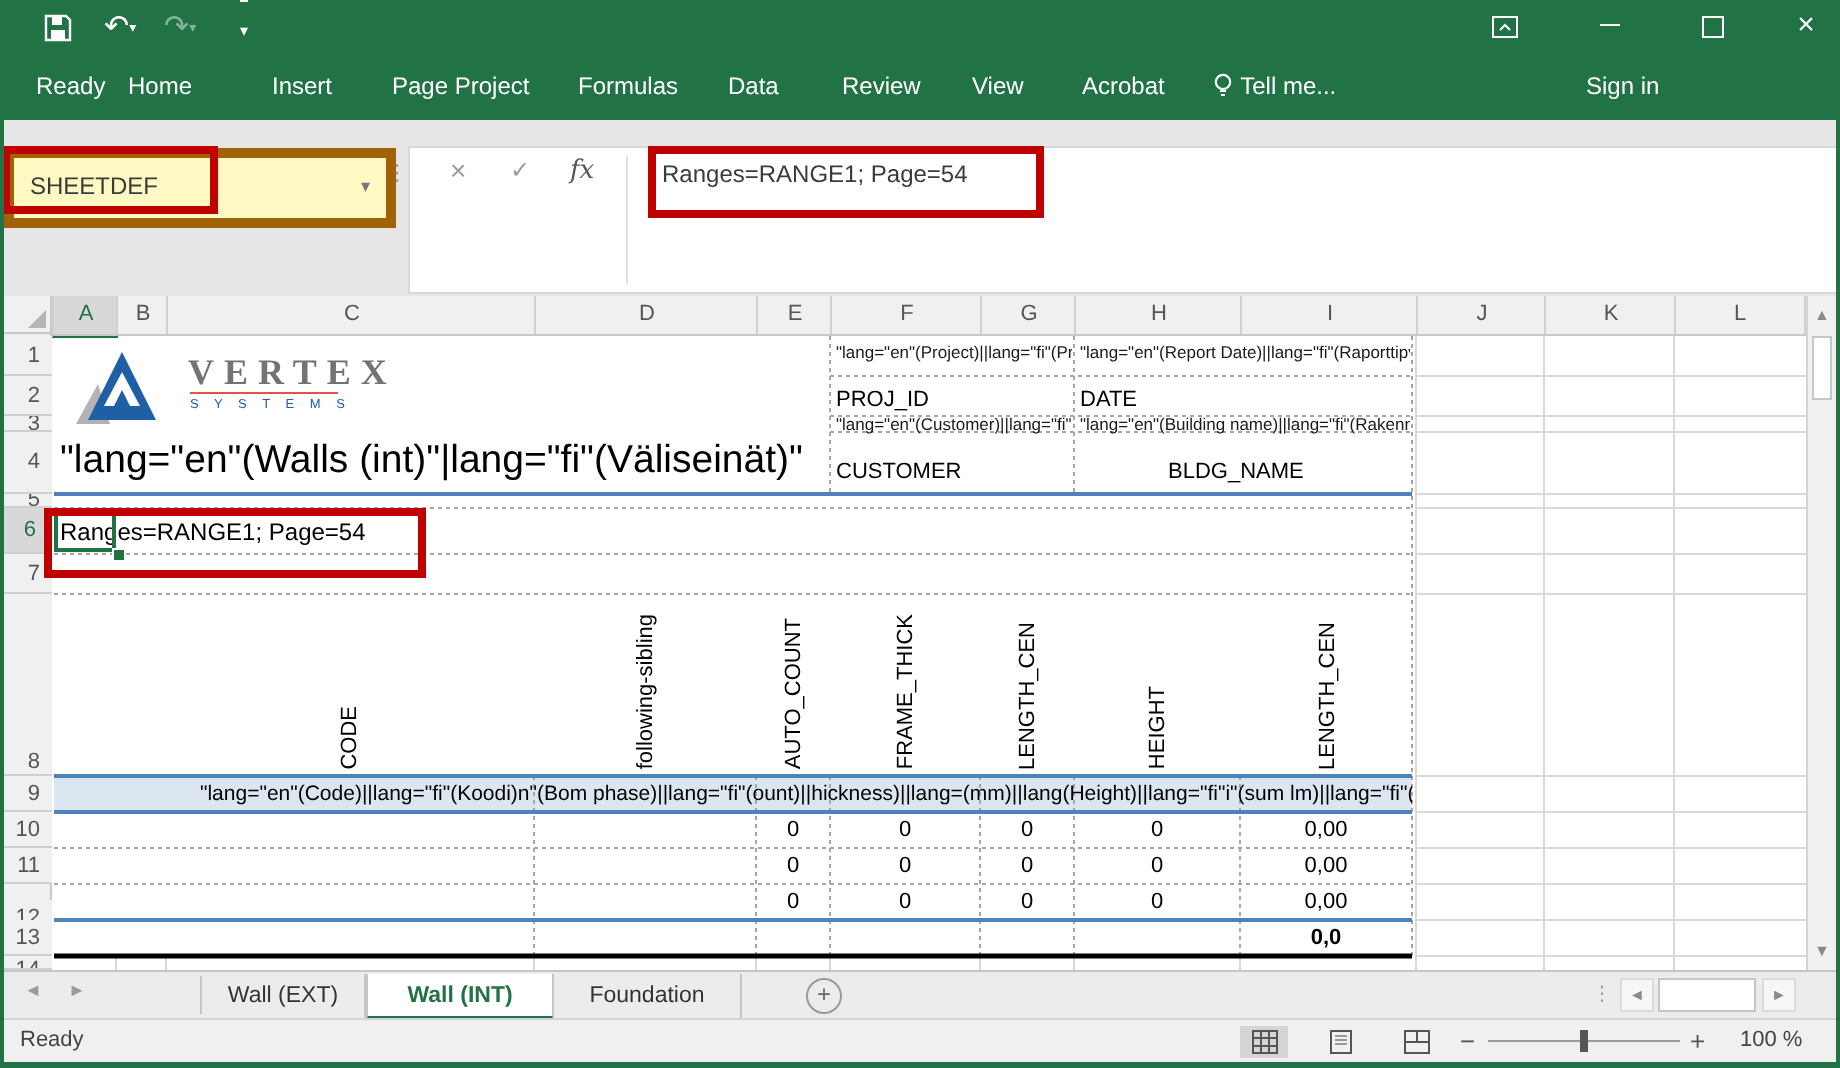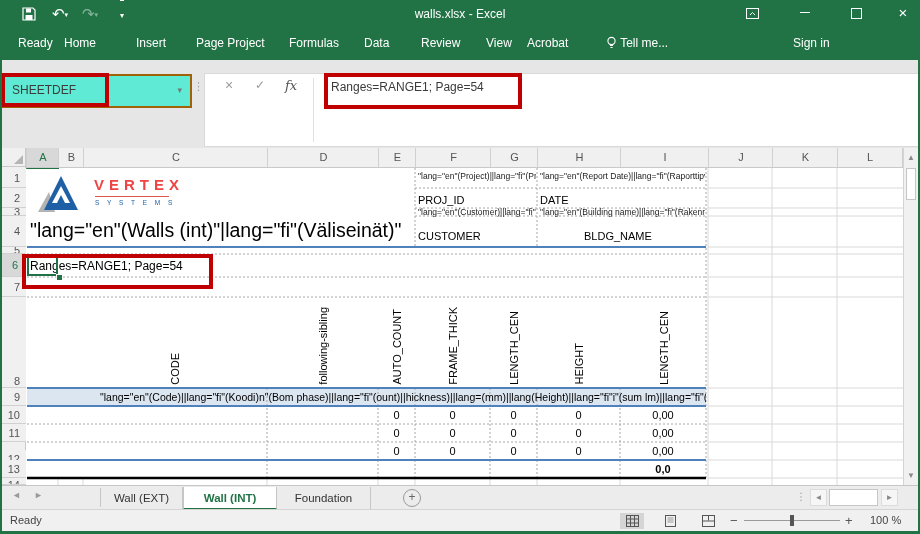--- a/index.html
+++ b/index.html
@@ -8,21 +8,21 @@
   .abs{position:absolute;}
   .nw{white-space:nowrap;}
   
   #titlebar{position:absolute;left:0;top:0;width:920px;height:28px;background:#217346;color:#fff;}
   #ribbonrow{position:absolute;left:0;top:28px;width:920px;height:32px;background:#217346;color:#fff;}
   .rtab{position:absolute;top:0;height:32px;line-height:30px;font-size:12px;color:#fff;cursor:default;}
   .qat{position:absolute;top:0;height:28px;line-height:28px;color:#fff;font-size:14px;}
   .winbtn{position:absolute;top:0;width:34px;height:28px;text-align:center;line-height:26px;color:#fff;font-size:13px;}
   
   #fbar{position:absolute;left:0;top:60px;width:920px;height:88px;background:#e6e6e6;}
-  #namebox{position:absolute;left:2px;top:14px;width:186px;height:30px;background:#5eead4;border:2px solid #a16207;}
+  #namebox{position:absolute;left:2px;top:14px;width:186px;height:30px;background:#fef9c3;border:5px solid #a16207;}
   #fxpanel{position:absolute;left:204px;top:13px;width:716px;height:72px;background:#fff;border:1px solid #d9d9d9;}
   .redbox{position:absolute;border:4px solid #c00000;background:transparent;z-index:40;}
   
   .colhdr{position:absolute;top:148px;height:19px;background:#f0f0f0;border-left:1px solid #d0d0d0;
           font-size:11px;color:#555;text-align:center;line-height:19px;}
   .rowhdr{position:absolute;left:0;width:26px;background:#f0f0f0;border-bottom:1px solid #d0d0d0;
           font-size:11px;color:#555;text-align:right;padding-right:6px;overflow:hidden;box-sizing:border-box;}
   .cell{position:absolute;font-size:11px;color:#000;white-space:nowrap;overflow:hidden;}
   .small{font-size:8.5px;color:#1a1a1a;}
   .vtext{writing-mode:vertical-rl;transform:rotate(180deg);font-size:11px;color:#000;white-space:nowrap;}
@@ -46,42 +46,41 @@
     <span class="qat" style="left:22px;">
       <svg width="14" height="14" viewBox="0 0 14 14" style="margin-top:7px;">
           <path d="M1 1h10l2 2v10H1z" fill="none" stroke="#fff" stroke-width="1.2"></path>
           <rect x="4" y="1.5" width="5" height="4" fill="#fff"></rect>
           <rect x="3.5" y="8" width="7" height="5" fill="#fff"></rect>
         </svg>
     </span>
     <span class="qat" style="left:52px;font-size:15px;">↶<span style="font-size:7px;vertical-align:2px;">▾</span></span>
     <span class="qat" style="left:82px;font-size:15px;opacity:.45;">↷<span style="font-size:7px;vertical-align:2px;">▾</span></span>
     <span class="qat" style="left:120px;font-size:8px;"><span style="display:inline-block;border-top:1px solid #fff;padding-top:1px;">▾</span></span>
-    <span class="abs nw" style="left:460px;top:0;transform:translateX(-50%);line-height:28px;font-size:12px;color:#fff;">walls.xlsx - Excel</span>
     <span class="winbtn" style="left:735px;">
       <svg width="13" height="11" viewBox="0 0 13 11" style="margin-top:8px;">
           <rect x="0.5" y="0.5" width="12" height="10" fill="none" stroke="#fff"></rect>
           <path d="M4 7l2.5-2.5L9 7" fill="none" stroke="#fff"></path>
         </svg>
     </span>
     <span class="winbtn" style="left:788px;"><span style="display:inline-block;width:10px;border-bottom:1px solid #fff;margin-bottom:4px;"></span></span>
     <span class="winbtn" style="left:839px;"><span style="display:inline-block;width:9px;height:9px;border:1px solid #fff;margin-top:8px;"></span></span>
     <span class="winbtn" style="left:886px;font-size:15px;">×</span>
   </div>
 
   <div id="ribbonrow">
     <span class="rtab" style="left:18px;">Ready</span>
     <span class="rtab" style="left:64px;">Home</span>
     <span class="rtab" style="left:136px;">Insert</span>
     <span class="rtab" style="left:196px;">Page Project</span>
     <span class="rtab" style="left:289px;">Formulas</span>
     <span class="rtab" style="left:364px;">Data</span>
     <span class="rtab" style="left:421px;">Review</span>
     <span class="rtab" style="left:486px;">View</span>
-    <span class="rtab" style="left:527px;">Acrobat</span>
+    <span class="rtab" style="left:541px;">Acrobat</span>
     <span class="rtab" style="left:606px;">
       <svg width="11" height="13" viewBox="0 0 11 13" style="vertical-align:-2px;">
           <circle cx="5.5" cy="5" r="3.6" fill="none" stroke="#fff" stroke-width="1.1"></circle>
           <path d="M4 9.5h3M4.5 11.5h2" stroke="#fff" stroke-width="1.1"></path>
         </svg>
       <span>Tell me...</span>
     </span>
     <span class="rtab" style="left:793px;">Sign in</span>
   </div>
 
@@ -200,21 +199,21 @@
     <line x1="27" y1="478" x2="706" y2="478" stroke="#000" stroke-width="2.5"></line>
   </svg>
 
   <div class="abs" style="left:36px;top:172px;width:200px;height:42px;">
     <svg width="54" height="42" viewBox="0 0 54 42">
       <polygon points="2,40 13,20 19,40" fill="#b3b3b3"></polygon>
       <polygon points="8,38 25,4 42,38" fill="#1e5fa6"></polygon>
       <polygon points="16,31 25,14 34,31" fill="#ffffff"></polygon>
       <polygon points="21,31 25,23 29,31" fill="#1e5fa6"></polygon>
     </svg>
-    <span class="abs nw" style="left:58px;top:4px;font-size:15px;font-weight:bold;letter-spacing:5px;color:#ef4444;">VERTEX</span>
+    <span class="abs nw" style="left:58px;top:4px;font-size:18px;font-weight:bold;letter-spacing:5px;color:#737373;font-family:Liberation Serif, serif;">VERTEX</span>
     <span class="abs" style="left:59px;top:24px;width:74px;border-top:1.5px solid #e0544a;"></span>
     <span class="abs nw" style="left:59px;top:27px;font-size:6.5px;letter-spacing:3px;color:#1e5fa6;">S Y S T E M S</span>
   </div>
 
   <div class="cell small" style="left:418px;top:171px;width:118px;">"lang="en"(Project)||lang="fi"(Pro</div>
   <div class="cell small" style="left:540px;top:171px;width:165px;">"lang="en"(Report Date)||lang="fi"(Raporttipv</div>
   <div class="cell" style="left:418px;top:194px;">PROJ_ID</div>
   <div class="cell" style="left:540px;top:194px;">DATE</div>
   <div class="cell small" style="left:418px;top:207px;width:118px;">"lang="en"(Customer)||lang="fi"(</div>
   <div class="cell small" style="left:540px;top:207px;width:165px;">"lang="en"(Building name)||lang="fi"(Rakennuk</div>

